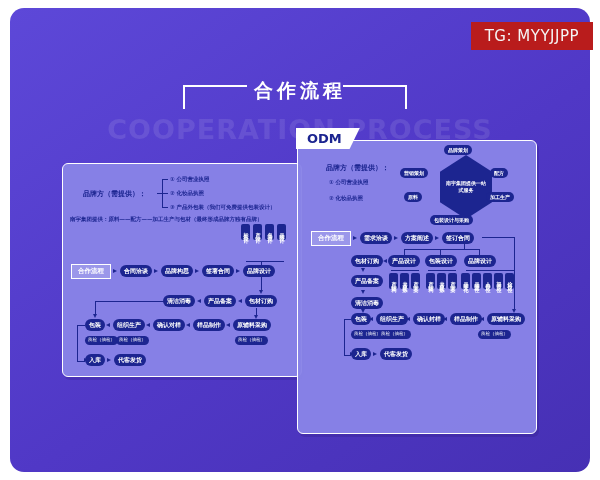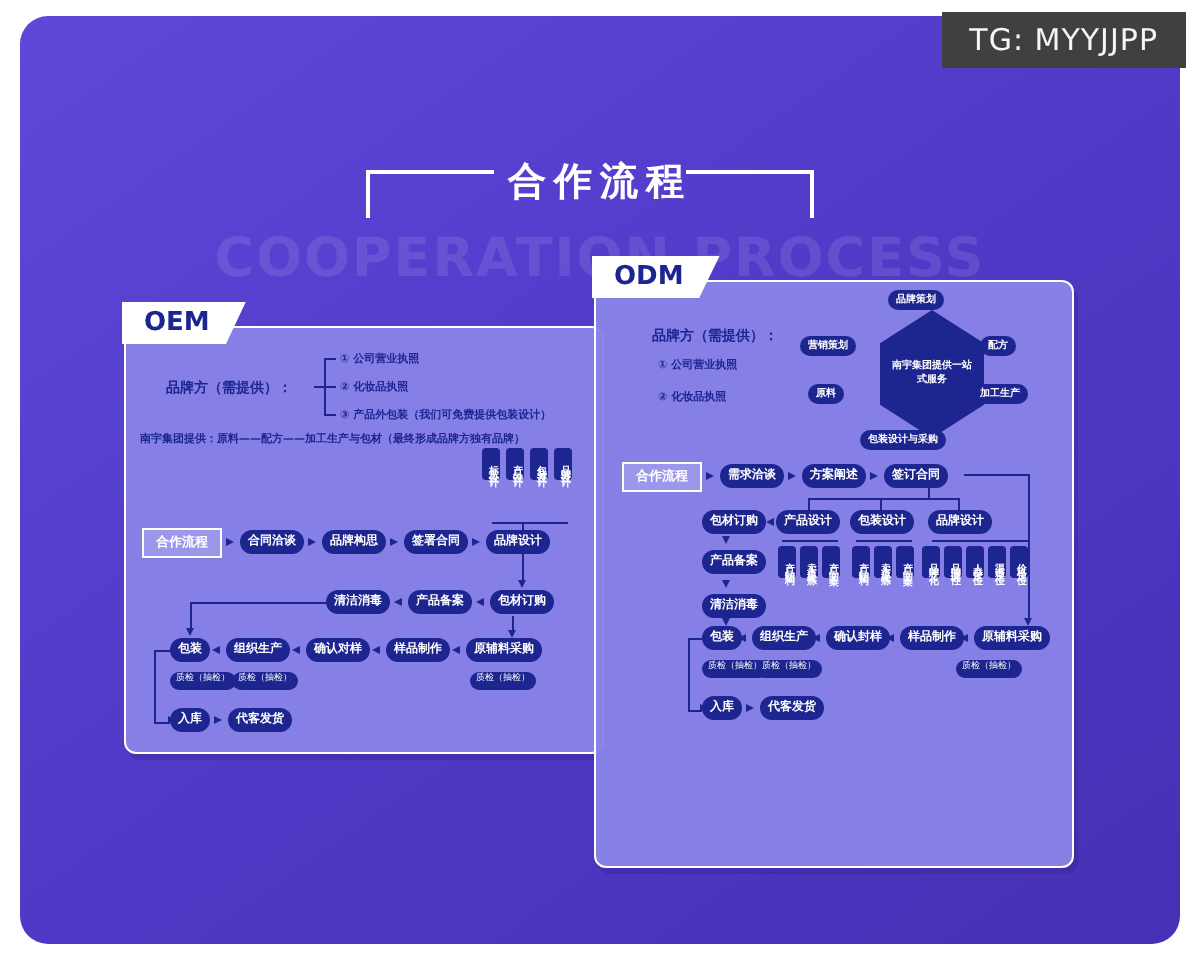--- a/index.html
+++ b/index.html
@@ -1,19 +1,19 @@
 <!DOCTYPE html>
 <html><head>
 <meta charset="utf-8">
 <style>
   html,body{margin:0;padding:0;background:#fff;font-family:"DejaVu Sans",sans-serif;}
   #stage{position:relative;width:600px;height:480px;background:#fff;overflow:hidden;}
   #card{position:absolute;left:10px;top:8px;width:580px;height:464px;border-radius:14px;
         background:linear-gradient(145deg,#5d48d8 0%,#5038c6 55%,#4630b4 100%);}
-  .badge{position:absolute;background:#404040;color:#f5f5f5;font-size:15px;letter-spacing:.5px;}
+  .badge{position:absolute;background:#b91c1c;color:#f5f5f5;font-size:15px;letter-spacing:.5px;margin-top:16px;}
   #tg-badge{top:6px;right:7px;padding:5px 14px;}
   #site-badge{bottom:6px;left:0;padding:7px 12px;}
   #main-title{position:absolute;left:0;right:0;top:70px;text-align:center;color:#fff;
         font-size:19px;font-weight:bold;letter-spacing:4px;}
   #watermark{position:absolute;left:0;right:0;top:106px;text-align:center;
         font-size:27px;font-weight:800;letter-spacing:1px;color:rgba(255,255,255,0.10);}
   .wline{position:absolute;background:#fff;}
   .panel{position:absolute;background:rgba(136,131,231,0.96);border:1.5px solid #fff;border-radius:6px;
         box-shadow:2px 3px 0 rgba(40,25,120,0.22);}
   .tab{position:absolute;top:-13px;left:-2px;background:#fff;color:#1c2590;font-weight:bold;
@@ -59,21 +59,20 @@
   <div id="card">
 
     <div id="main-title">合作流程</div>
     <div class="wline" style="left:173px;top:77px;width:64px;height:2px;"></div>
     <div class="wline" style="left:333px;top:77px;width:64px;height:2px;"></div>
     <div class="wline" style="left:173px;top:77px;width:2px;height:24px;"></div>
     <div class="wline" style="left:395px;top:77px;width:2px;height:24px;"></div>
     <div id="watermark">COOPERATION PROCESS</div>
 
     <div class="panel" style="left:52px;top:155px;width:238px;height:212px;">
-      <div class="tab">OEM</div>
 
       <div class="lbl" style="left:20px;top:25px;font-size:7px;">品牌方（需提供）：</div>
       <div class="hline" style="left:94px;top:29px;width:5px;"></div>
       <div class="vline" style="left:99px;top:15px;height:29px;"></div>
       <div class="hline" style="left:100px;top:15px;width:5px;"></div>
       <div class="hline" style="left:100px;top:29px;width:5px;"></div>
       <div class="hline" style="left:100px;top:43px;width:5px;"></div>
       <div class="lbl abs" style="left:107px;top:12px;font-size:5.5px;font-weight:600;">① 公司营业执照</div>
       <div class="lbl abs" style="left:107px;top:26px;font-size:5.5px;font-weight:600;">② 化妆品执照</div>
       <div class="lbl abs" style="left:107px;top:40px;font-size:5.5px;font-weight:600;">③ 产品外包装（我们可免费提供包装设计）</div>

